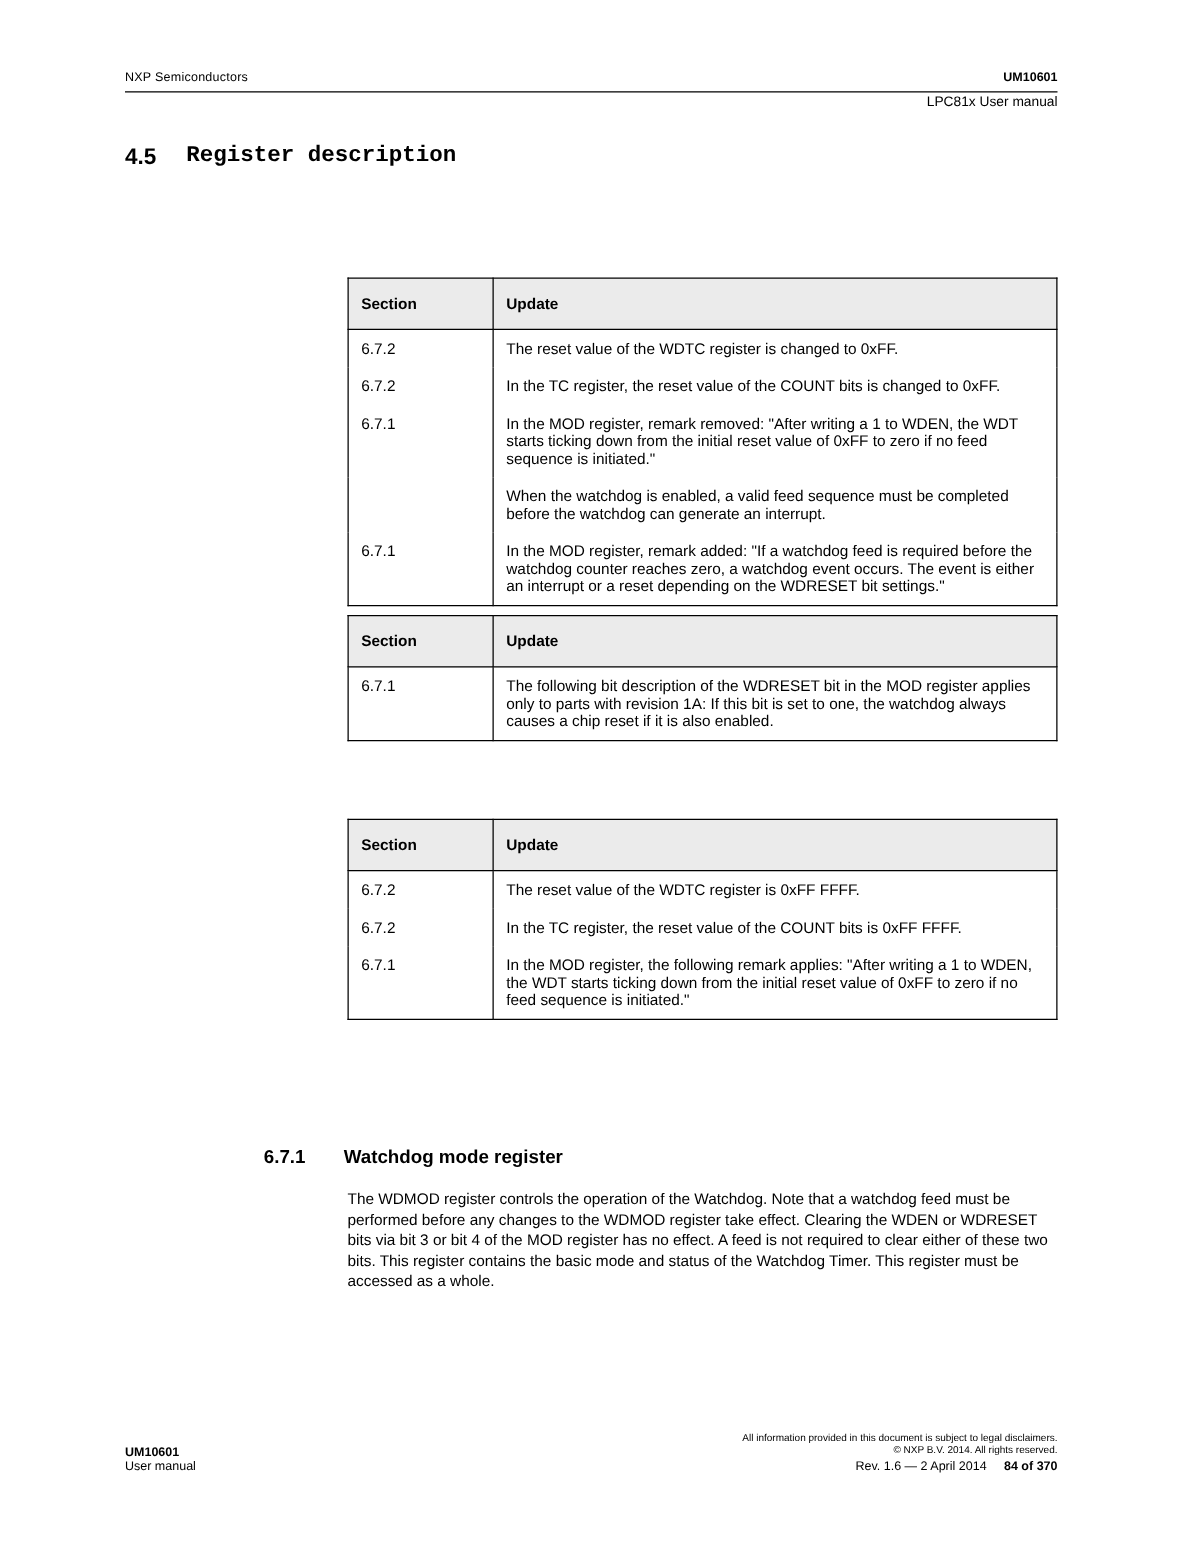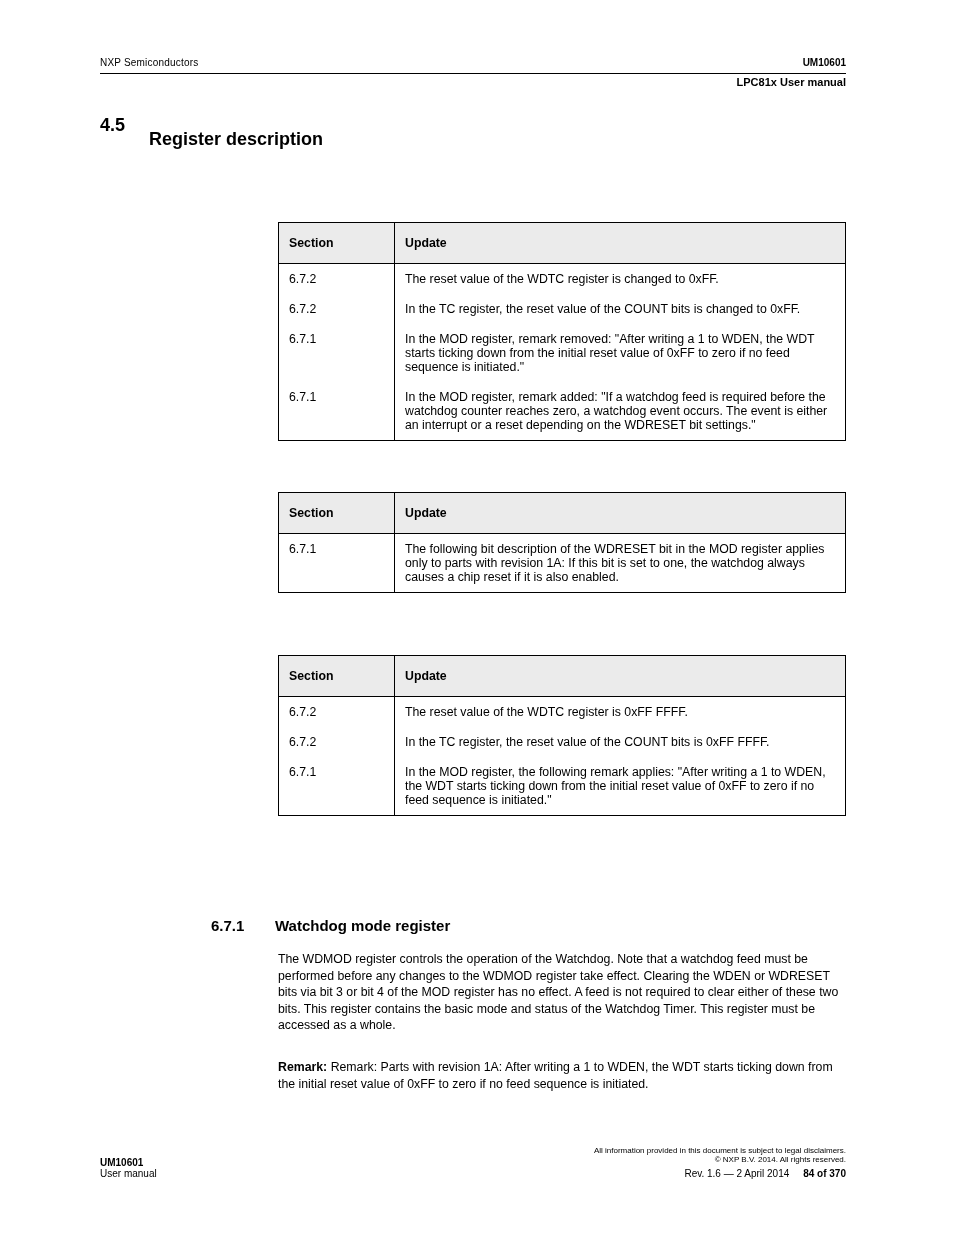--- a/index.html
+++ b/index.html
@@ -39,22 +39,23 @@
   .section-heading {
     position: absolute;
     font-weight: bold;
     font-size: 18px;
   }
   #sect-6-7 {
     top: 115px;
     left: 100px;
   }
   #sect-6-7-title {
-    top: 129px;
+    top: 115px;
     left: 149px;
+    font-family: Liberation Mono, monospace;
   }
   .body-text {
     position: absolute;
     left: 278px;
     width: 568px;
     font-size: 12.3px;
     line-height: 1.35;
   }
   #para-intro-1 { top: 151px; }
   #para-intro-2 { top: 188px; }
@@ -139,21 +140,21 @@
 </style>
 </head>
 <body>
 
 <div class="page">
 
   <div class="header">
     <span class="header-left">NXP Semiconductors</span>
     <span class="header-right" style="font-weight:bold;">UM10601</span>
   </div>
-  <div style="position:absolute; top:76px; right:108px; font-size:11px; font-weight:bold;padding-left:12px;">LPC81x User manual</div>
+  <div style="position:absolute; top:76px; right:108px; font-size:11px; font-weight:normal;padding-left:12px;">LPC81x User manual</div>
 
   <div id="sect-6-7" class="section-heading">4.5</div>
   <div id="sect-6-7-title" class="section-heading">Register description</div>
 
 
   <table class="rev-table" id="table-1">
     <tbody>
         <tr>
       <th class="section-col">Section</th>
       <th>Update</th>
@@ -164,20 +165,24 @@
     </tr>
     <tr class="data-row">
       <td class="sec-col">6.7.2</td>
       <td>In the TC register, the reset value of the COUNT bits is changed to 0xFF.</td>
     </tr>
     <tr class="data-row">
       <td class="sec-col">6.7.1</td>
       <td>In the MOD register, remark removed: "After writing a 1 to WDEN, the WDT starts ticking down from the initial reset value of 0xFF to zero if no feed sequence is initiated."</td>
     </tr>
     <tr class="data-row">
+      <td class="sec-col"></td>
+      <td>When the watchdog is enabled, a valid feed sequence must be completed before the watchdog can generate an interrupt.</td>
+    </tr>
+    <tr class="data-row">
       <td class="sec-col">6.7.1</td>
       <td>In the MOD register, remark added: "If a watchdog feed is required before the watchdog counter reaches zero, a watchdog event occurs. The event is either an interrupt or a reset depending on the WDRESET bit settings."</td>
     </tr>
   </tbody>
     </table>
 
   <table class="rev-table" id="table-2">
     <tbody>
         <tr>
       <th class="section-col">Section</th>
@@ -208,23 +213,20 @@
       <td class="sec-col">6.7.1</td>
       <td>In the MOD register, the following remark applies: "After writing a 1 to WDEN, the WDT starts ticking down from the initial reset value of 0xFF to zero if no feed sequence is initiated."</td>
     </tr>
   </tbody>
     </table>
 
   <div id="subhead-6-7-1">6.7.1</div>
   <div id="subhead-6-7-1-t">Watchdog mode register</div>
 
   <div class="body-text" id="para-dg-1">The WDMOD register controls the operation of the Watchdog. Note that a watchdog feed must be performed before any changes to the WDMOD register take effect. Clearing the WDEN or WDRESET bits via bit 3 or bit 4 of the MOD register has no effect. A feed is not required to clear either of these two bits. This register contains the basic mode and status of the Watchdog Timer. This register must be accessed as a whole.</div>
-  <div class="body-text" id="para-dg-2">
-    <b>Remark:</b> <span>Remark: Parts with revision 1A: After writing a 1 to WDEN, the WDT starts ticking down from the initial reset value of 0xFF to zero if no feed sequence is initiated.</span>
-  </div>
 
   <div class="footer-left">
     <div style="font-weight:bold;">UM10601</div>
     <div>User manual</div>
   </div>
   <div class="footer-right" style="text-align:right;">
     <div style="font-size:8px;">All information provided in this document is subject to legal disclaimers.</div>
     <div style="font-size:8px;">© NXP B.V. 2014. All rights reserved.</div>
     <div style="margin-top:4px;">
       <span>Rev. 1.6 — 2 April 2014</span>

